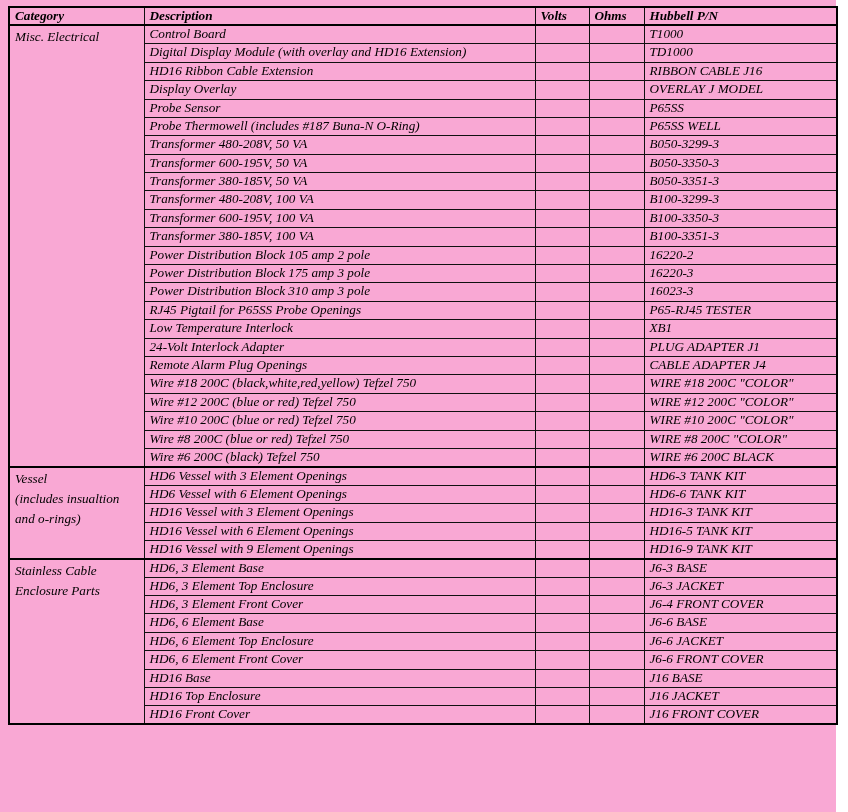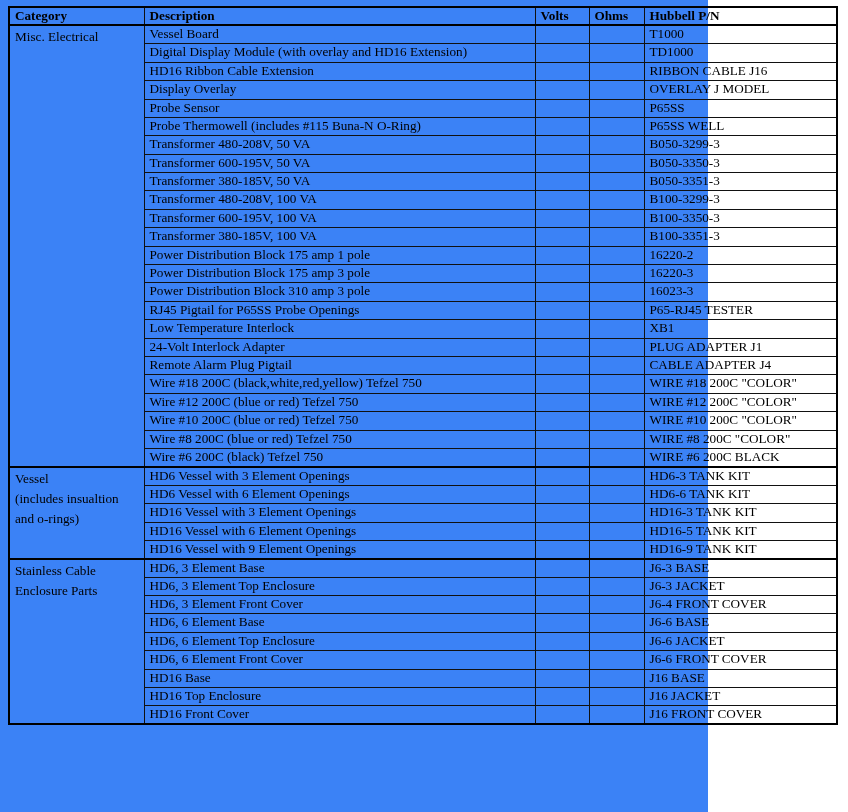--- a/index.html
+++ b/index.html
@@ -10,23 +10,24 @@
   body {
     width: 848px;
     height: 812px;
     font-family: "Liberation Serif", "DejaVu Serif", serif;
     color: #000000;
     overflow: hidden;
   }
 
   #page {
     position: relative;
-    width: 708px;
+    width: 836px;
     height: 812px;
-    background: #3b82f6;
+    background: #f9a8d4;
+    font-style: italic;
   }
 
   
   #parts-table-wrap {
     position: absolute;
     left: 8px;
     top: 6px;
     width: 828px;
   }
 
@@ -109,21 +110,21 @@
           <th>Volts</th>
           <th>Ohms</th>
           <th>Hubbell P/N</th>
         </tr>
       </thead>
       <tbody id="parts-body">
           <tr class="group-start">
             <td class="category-cell" rowspan="24">
               <span class="cat-line">Misc. Electrical</span>
             </td>
-            <td>Vessel Board</td>
+            <td>Control Board</td>
             <td class="blank-cell"></td>
             <td class="blank-cell"></td>
             <td class="pn-cell">T1000</td>
           </tr>
           <tr>
             <td>Digital Display Module (with overlay and HD16 Extension)</td>
             <td class="blank-cell"></td>
             <td class="blank-cell"></td>
             <td class="pn-cell">TD1000</td>
           </tr>
@@ -139,21 +140,21 @@
             <td class="blank-cell"></td>
             <td class="pn-cell">OVERLAY J MODEL</td>
           </tr>
           <tr>
             <td>Probe Sensor</td>
             <td class="blank-cell"></td>
             <td class="blank-cell"></td>
             <td class="pn-cell">P65SS</td>
           </tr>
           <tr>
-            <td>Probe Thermowell (includes #115 Buna-N O-Ring)</td>
+            <td>Probe Thermowell (includes #187 Buna-N O-Ring)</td>
             <td class="blank-cell"></td>
             <td class="blank-cell"></td>
             <td class="pn-cell">P65SS WELL</td>
           </tr>
           <tr>
             <td>Transformer 480-208V, 50 VA</td>
             <td class="blank-cell"></td>
             <td class="blank-cell"></td>
             <td class="pn-cell">B050-3299-3</td>
           </tr>
@@ -181,21 +182,21 @@
             <td class="blank-cell"></td>
             <td class="pn-cell">B100-3350-3</td>
           </tr>
           <tr>
             <td>Transformer 380-185V, 100 VA</td>
             <td class="blank-cell"></td>
             <td class="blank-cell"></td>
             <td class="pn-cell">B100-3351-3</td>
           </tr>
           <tr>
-            <td>Power Distribution Block 175 amp 1 pole</td>
+            <td>Power Distribution Block 105 amp 2 pole</td>
             <td class="blank-cell"></td>
             <td class="blank-cell"></td>
             <td class="pn-cell">16220-2</td>
           </tr>
           <tr>
             <td>Power Distribution Block 175 amp 3 pole</td>
             <td class="blank-cell"></td>
             <td class="blank-cell"></td>
             <td class="pn-cell">16220-3</td>
           </tr>
@@ -217,21 +218,21 @@
             <td class="blank-cell"></td>
             <td class="pn-cell">XB1</td>
           </tr>
           <tr>
             <td>24-Volt Interlock Adapter</td>
             <td class="blank-cell"></td>
             <td class="blank-cell"></td>
             <td class="pn-cell">PLUG ADAPTER J1</td>
           </tr>
           <tr>
-            <td>Remote Alarm Plug Pigtail</td>
+            <td>Remote Alarm Plug Openings</td>
             <td class="blank-cell"></td>
             <td class="blank-cell"></td>
             <td class="pn-cell">CABLE ADAPTER J4</td>
           </tr>
           <tr>
             <td>Wire #18 200C (black,white,red,yellow) Tefzel 750</td>
             <td class="blank-cell"></td>
             <td class="blank-cell"></td>
             <td class="pn-cell">WIRE #18 200C "COLOR"</td>
           </tr>

